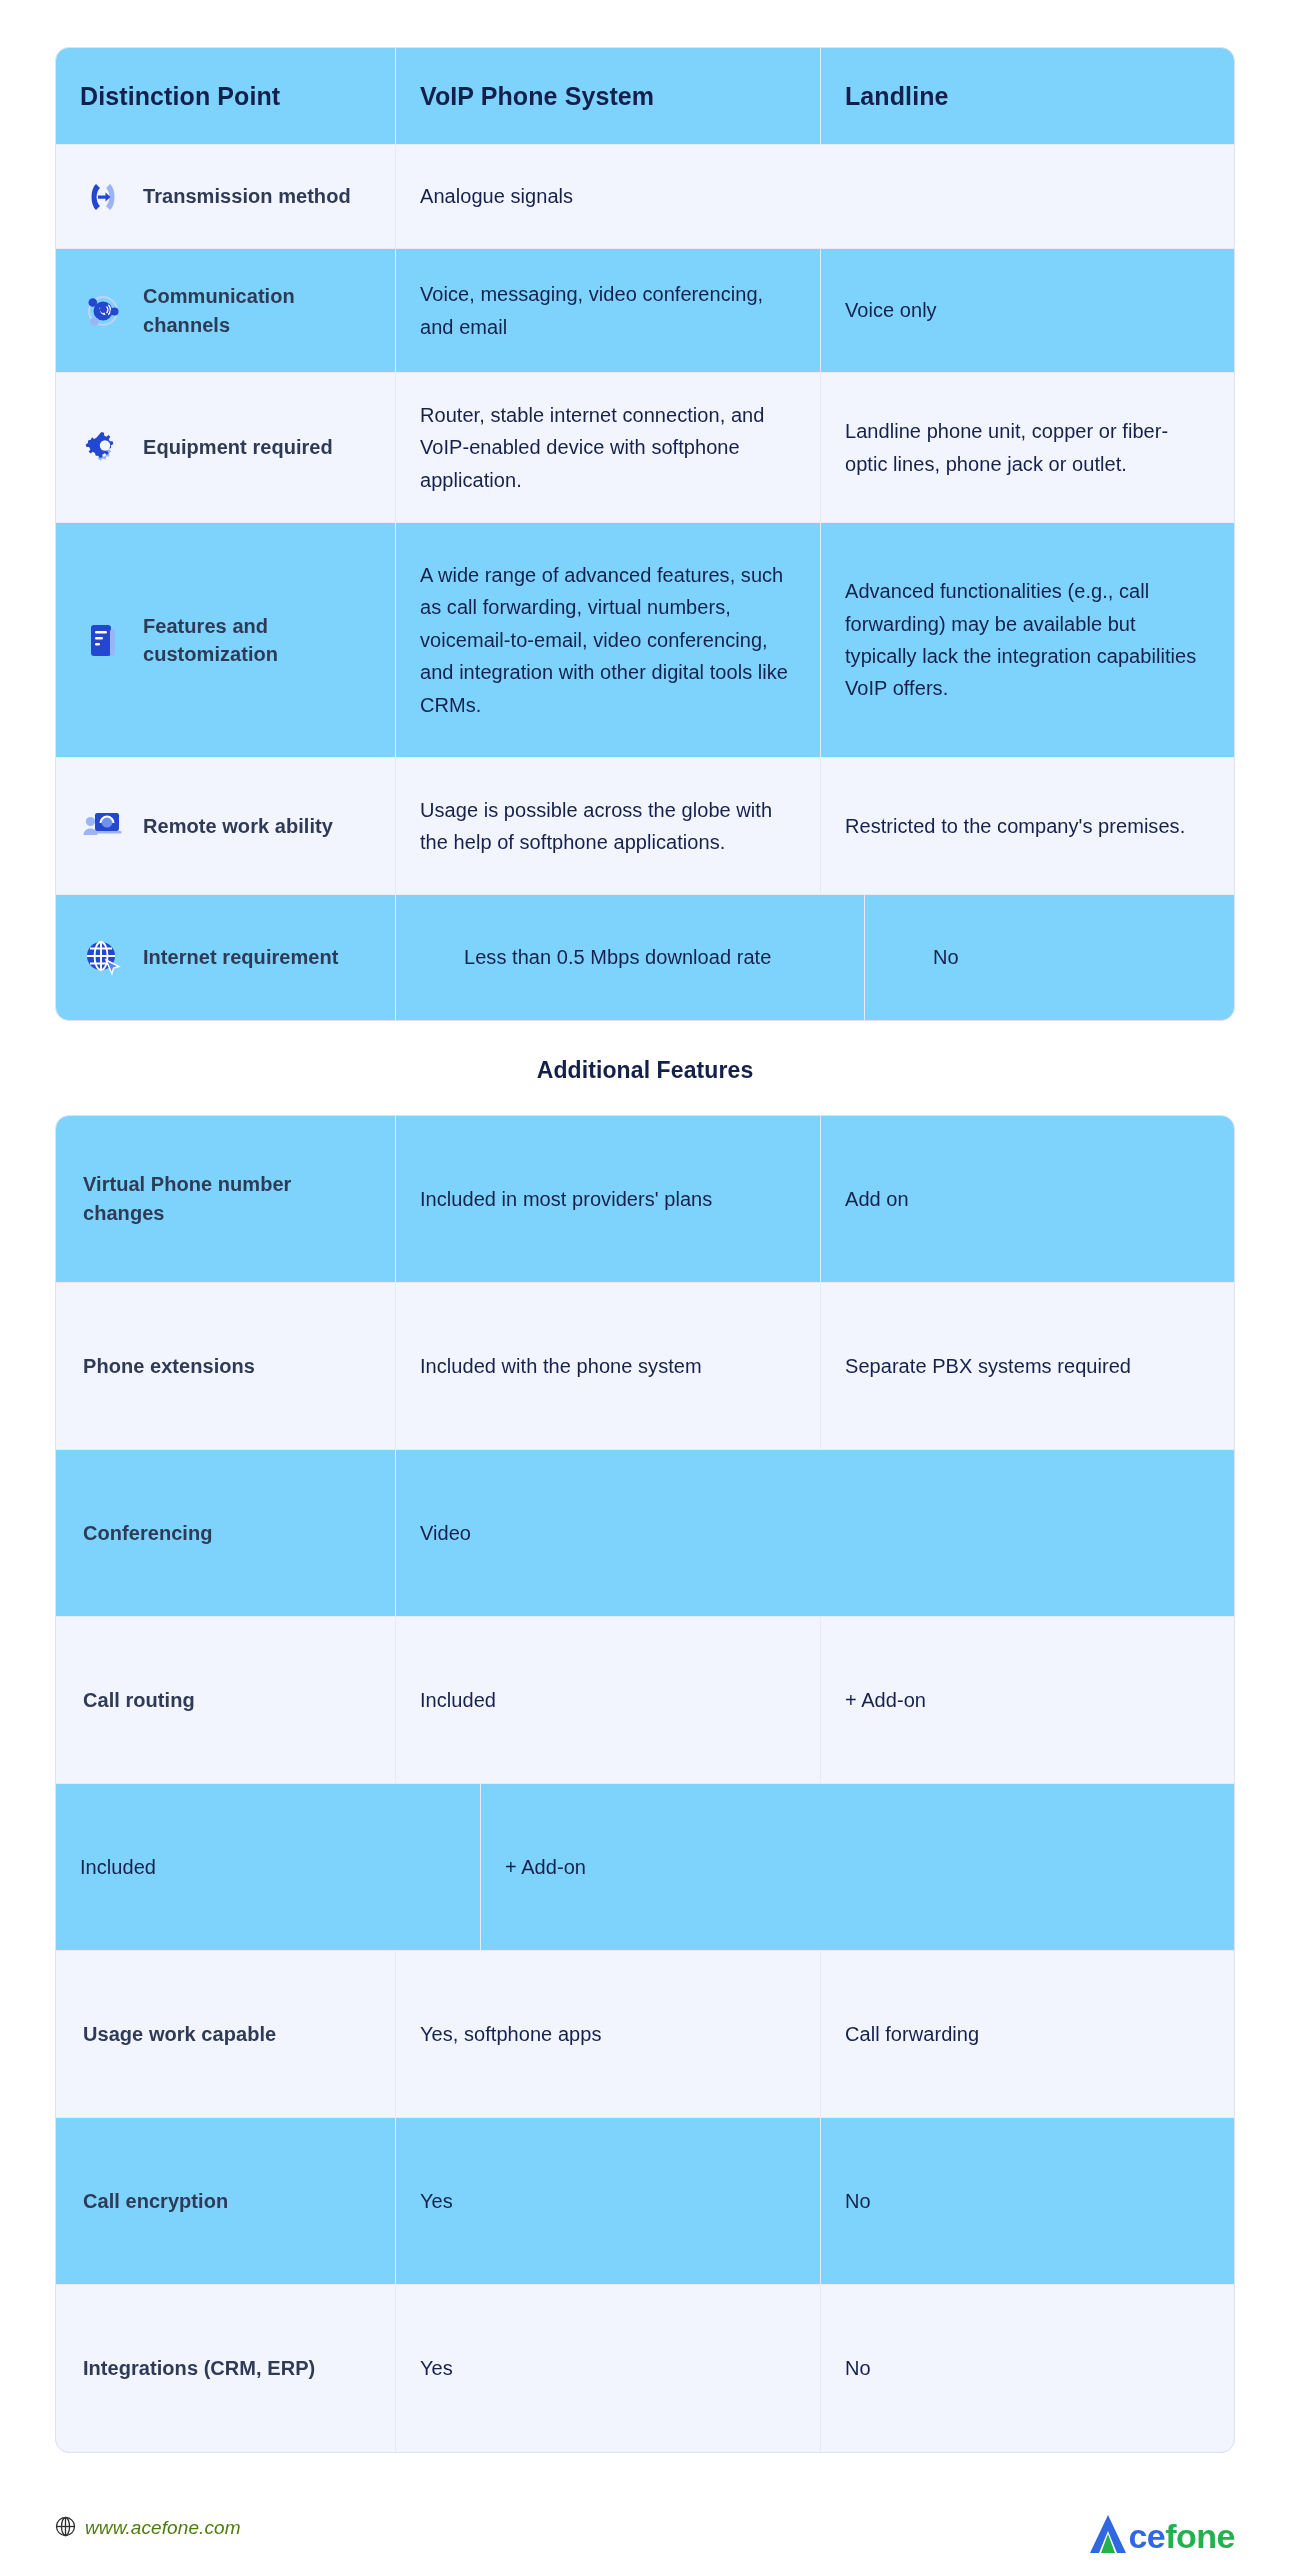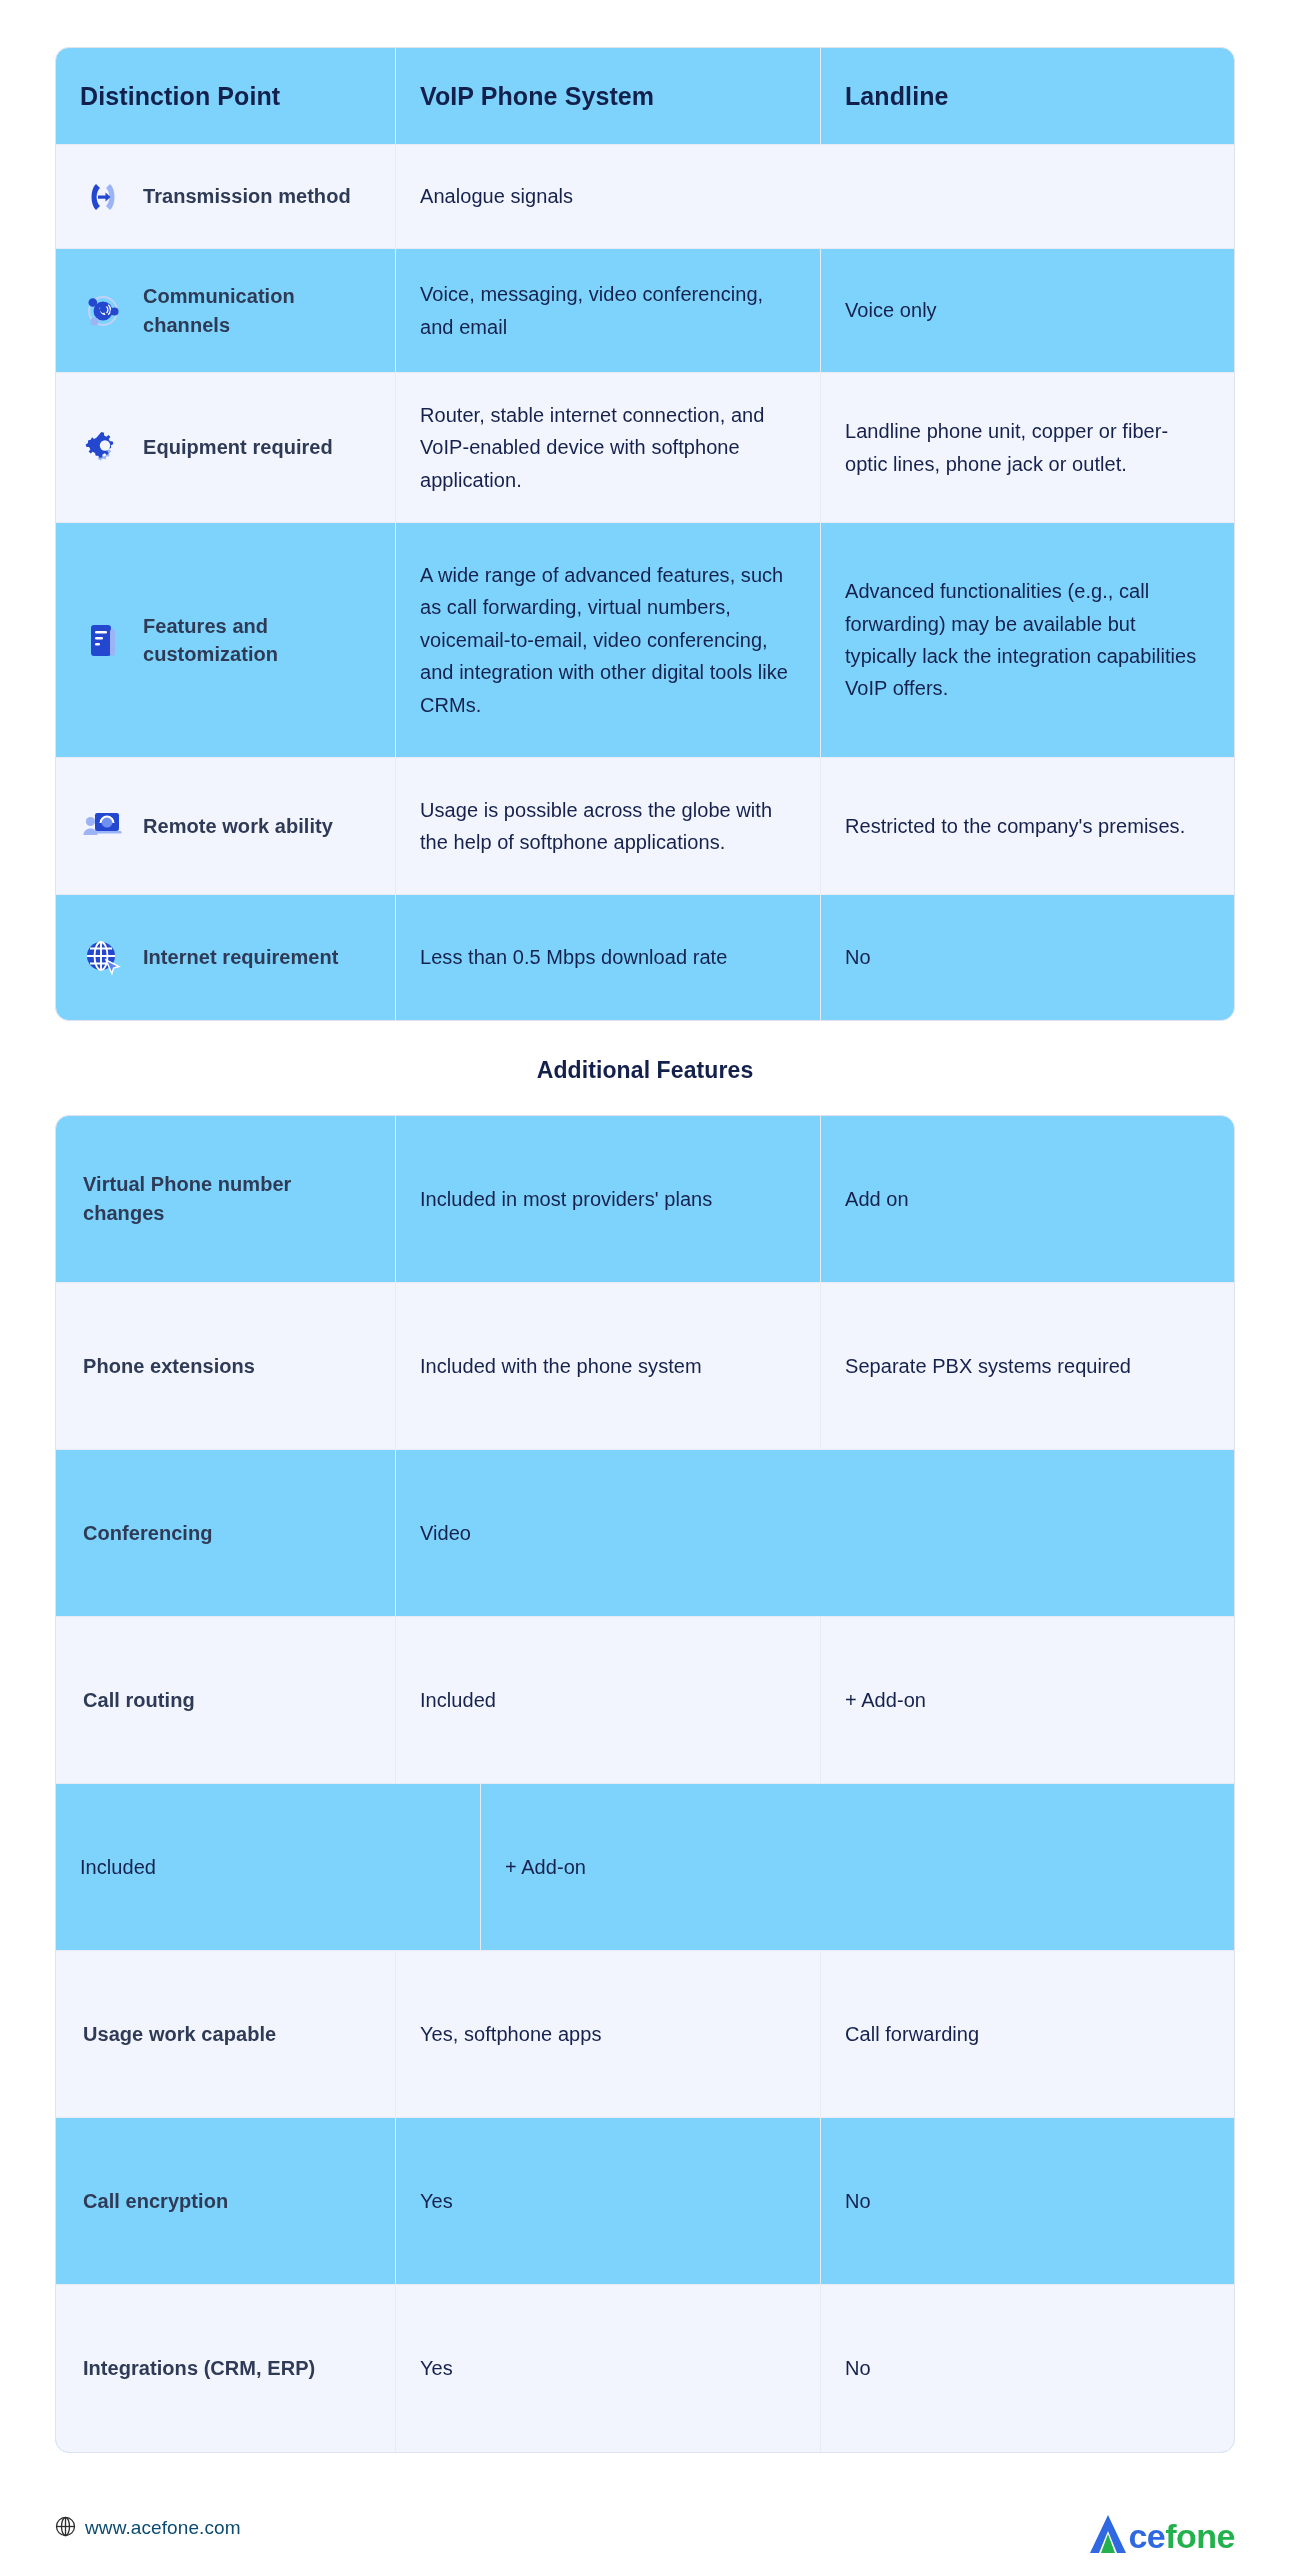--- a/index.html
+++ b/index.html
@@ -92,21 +92,21 @@
     line-height: 1.62;
     letter-spacing: 0.05px;
   }
 
   
   .h-row-1 { min-height: 104px; }
   .h-row-2 { min-height: 124px; }
   .h-row-3 { min-height: 150px; }
   .h-row-4 { min-height: 235px; }
   .h-row-5 { min-height: 137px; }
-  .h-row-6 { min-height: 125px; }
+  .h-row-6 { min-height: 125px; gap: 44px; }
 
   
   .section-title {
     width: 1180px;
     text-align: center;
     font-size: 23px;
     font-weight: bold;
     color: #13204b;
     margin: 36px 0 31px 0;
     letter-spacing: 0.1px;
@@ -132,22 +132,23 @@
     align-items: center;
     justify-content: space-between;
   }
   .site {
     display: flex;
     align-items: center;
     gap: 9px;
   }
   .site-text {
     font-size: 19px;
-    color: #0c4a6e;
+    color: #4d7c0f;
     letter-spacing: 0.1px;
+    font-style: italic;
   }
   .logo {
     display: flex;
     align-items: center;
     height: 46px;
     margin-top: 15px;
   }
   .logo-mark { display: block; }
   .logo-word {
     font-size: 34px;

